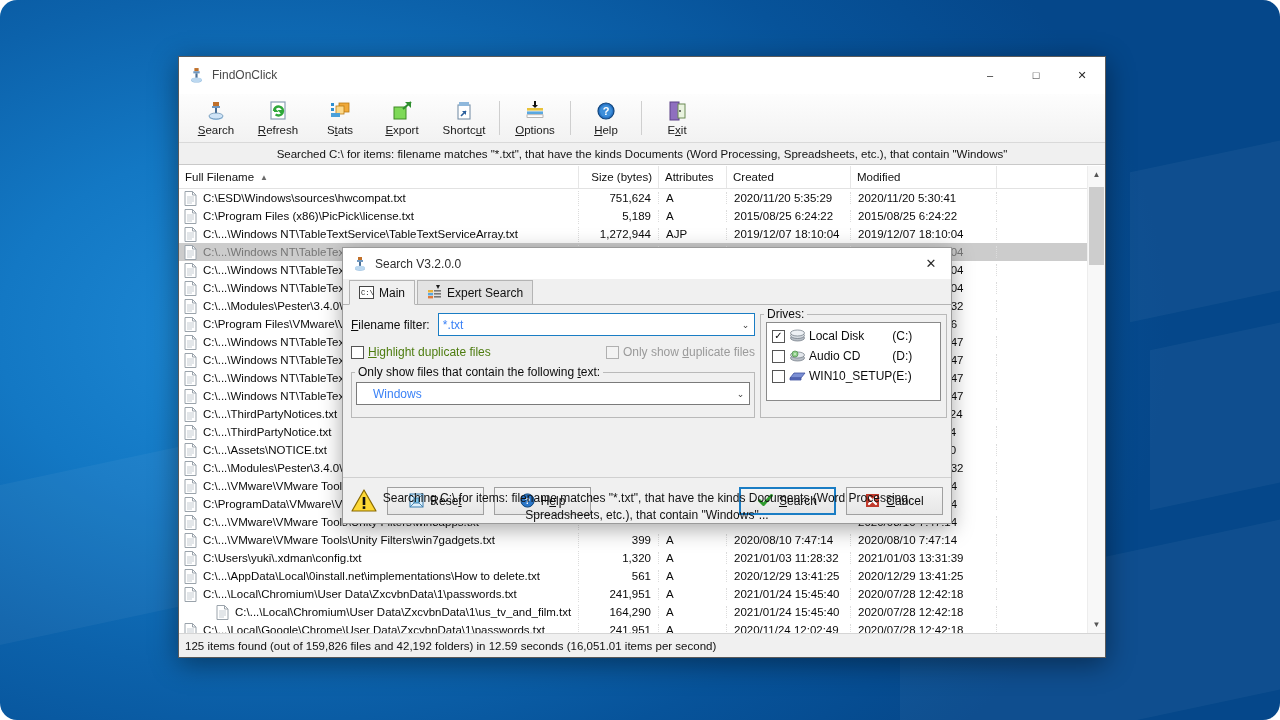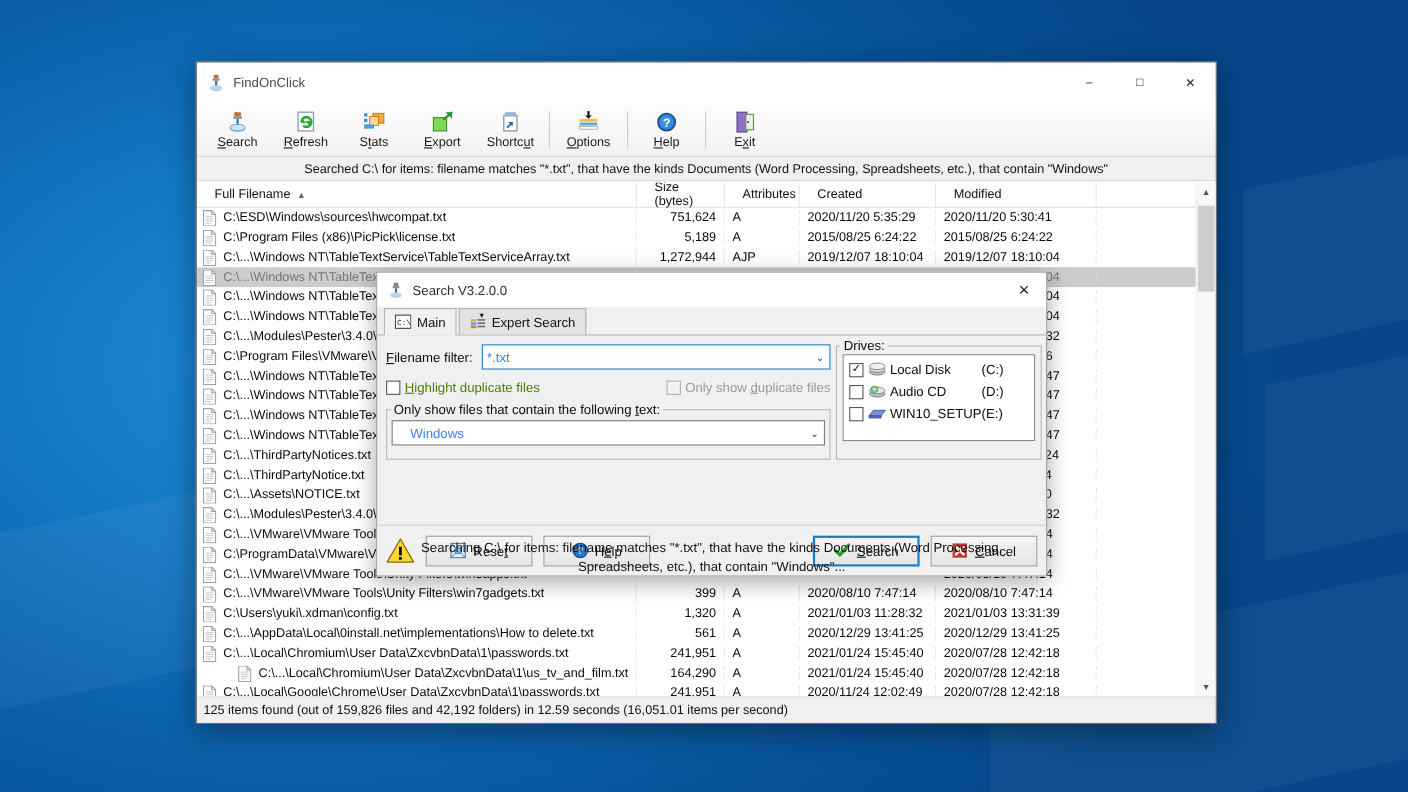--- a/index.html
+++ b/index.html
@@ -14,20 +14,21 @@
 
   
   #desktop {
     position: relative;
     width: 1280px;
     height: 720px;
     background:
       radial-gradient(ellipse 900px 620px at 21% 46%, #1e8ad6 0%, #1378c4 30%, #0c62ab 55%, #07539a 75%, #05478a 100%),
       linear-gradient(150deg, #1a86d0 0%, #0d66ae 45%, #064e92 100%);
     overflow: hidden;
+    border-radius: 17px;
   }
   
   #desktop .bg-shape {
     position: absolute;
     background: rgba(255,255,255,0.045);
     transform: skewY(-12deg);
   }
   #bgs1 { left: 1130px; top: 150px; width: 210px; height: 150px; }
   #bgs2 { left: 1150px; top: 330px; width: 190px; height: 160px; background: rgba(255,255,255,0.03); }
   #bgs3 { left: -60px; top: 470px; width: 260px; height: 160px; background: rgba(0,0,0,0.05); }
@@ -146,21 +147,21 @@
     background: #ffffff;
     border-bottom: 1px solid #e2e2e2;
     flex: none;
     font-size: 11.5px;
     color: #101010;
   }
   .lv-header .cell {
     display: flex;
     align-items: center;
     border-right: 1px solid #e6e6e6;
-    padding: 0 16px;
+    padding: 0 6px;
     box-sizing: border-box;
     position: relative;
   }
   .sort-arrow {
     margin-left: 6px;
     font-size: 8px;
     color: #6a6a6a;
   }
   .lv-body {
     flex: 1;

